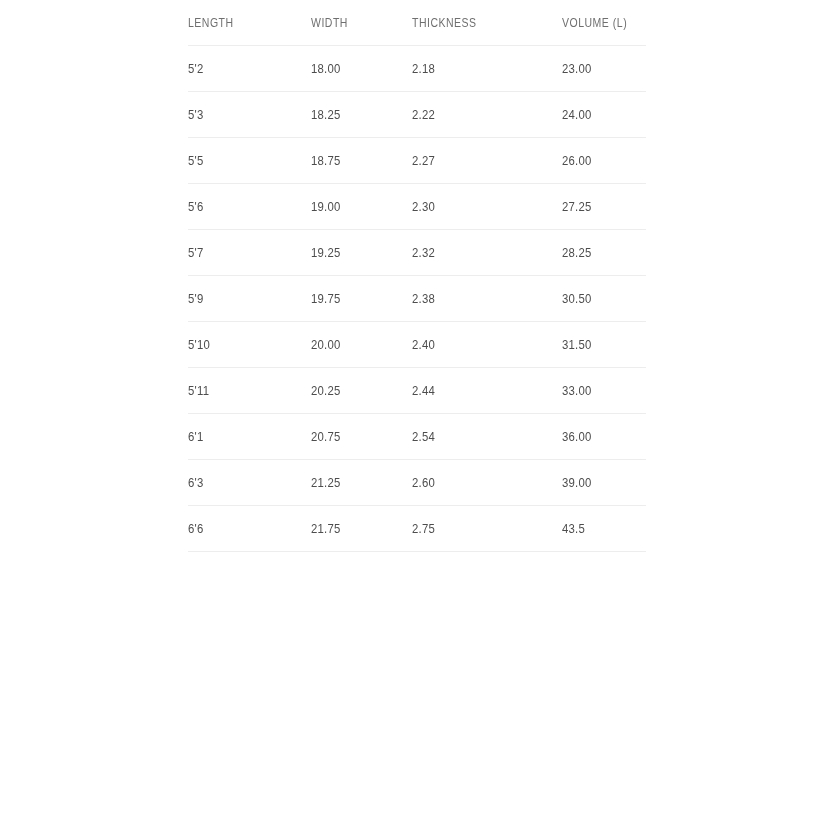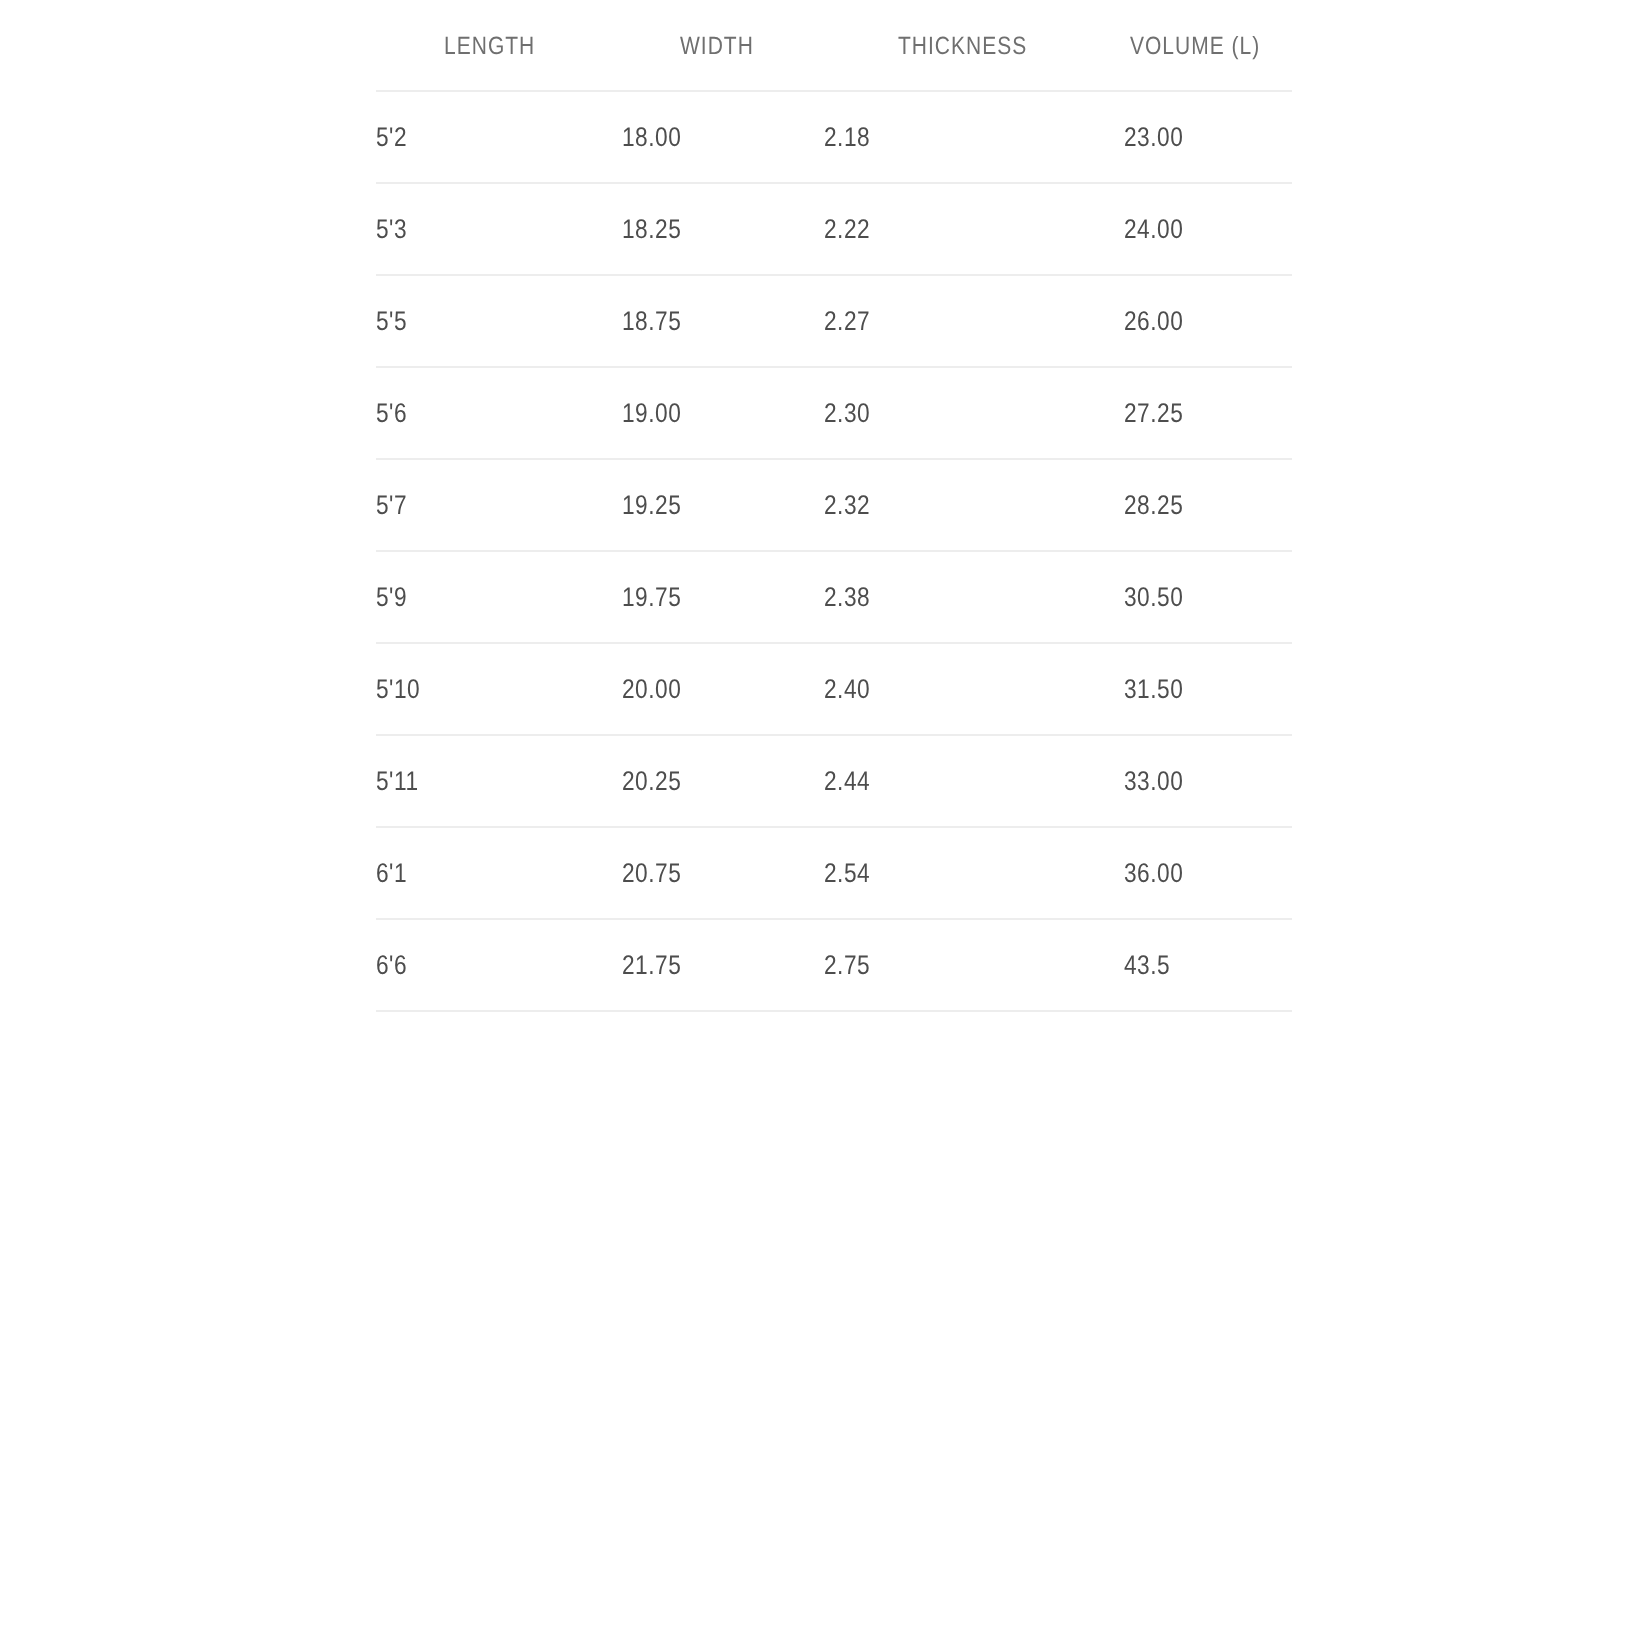--- a/index.html
+++ b/index.html
@@ -34,21 +34,21 @@
     border-collapse: collapse;
     table-layout: fixed;
   }
 
   table.spec-table col.c-length    { width: 123px; }
   table.spec-table col.c-width     { width: 101px; }
   table.spec-table col.c-thickness { width: 150px; }
   table.spec-table col.c-volume    { width: 84px; }
 
   thead th {
-    text-align: center;
+    text-align: left;
     vertical-align: middle;
     height: 45px;
     padding: 0;
     font-size: 12.5px;
     font-weight: 400;
     letter-spacing: 0.6px;
     color: #6f6f6f;
     font-family: "Liberation Sans Narrow", "Liberation Sans", "DejaVu Sans Condensed", sans-serif;
     transform-origin: left center;
     white-space: nowrap;
@@ -162,20 +162,26 @@
             <td><span class="cell-inner">2.44</span></td>
             <td><span class="cell-inner">33.00</span></td>
           </tr>
           <tr>
             <td><span class="cell-inner">6'1</span></td>
             <td><span class="cell-inner">20.75</span></td>
             <td><span class="cell-inner">2.54</span></td>
             <td><span class="cell-inner">36.00</span></td>
           </tr>
           <tr>
+            <td><span class="cell-inner">6'3</span></td>
+            <td><span class="cell-inner">21.25</span></td>
+            <td><span class="cell-inner">2.60</span></td>
+            <td><span class="cell-inner">39.00</span></td>
+          </tr>
+          <tr>
             <td><span class="cell-inner">6'6</span></td>
             <td><span class="cell-inner">21.75</span></td>
             <td><span class="cell-inner">2.75</span></td>
             <td><span class="cell-inner">43.5</span></td>
           </tr>
         </tbody>
     </table>
   </div>
 </div>
 

